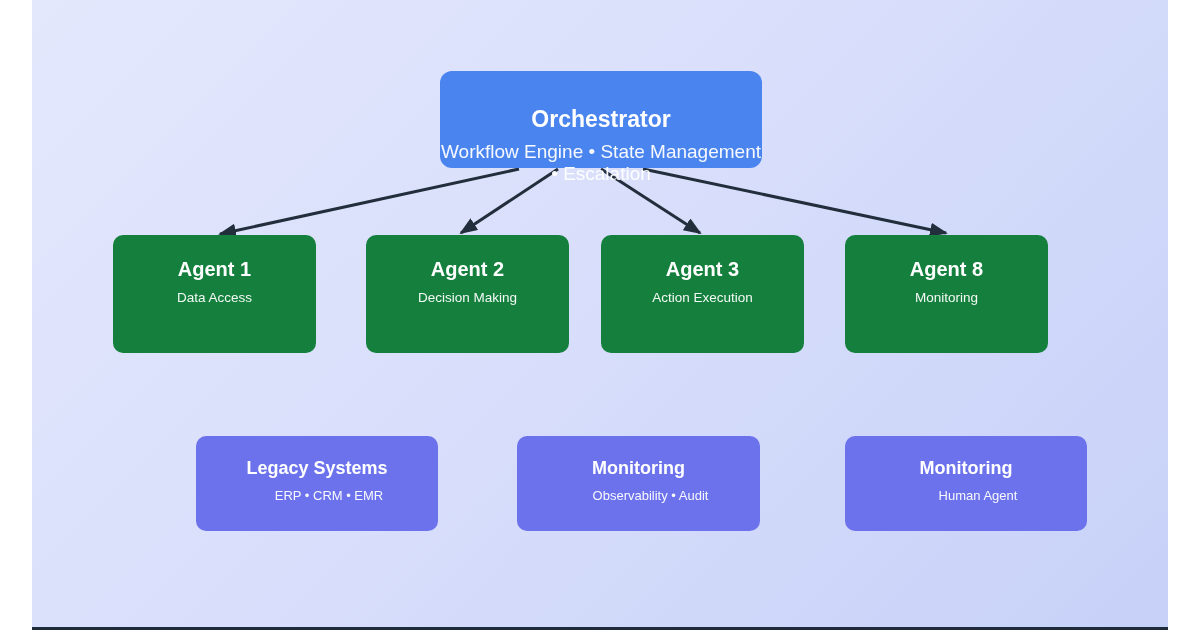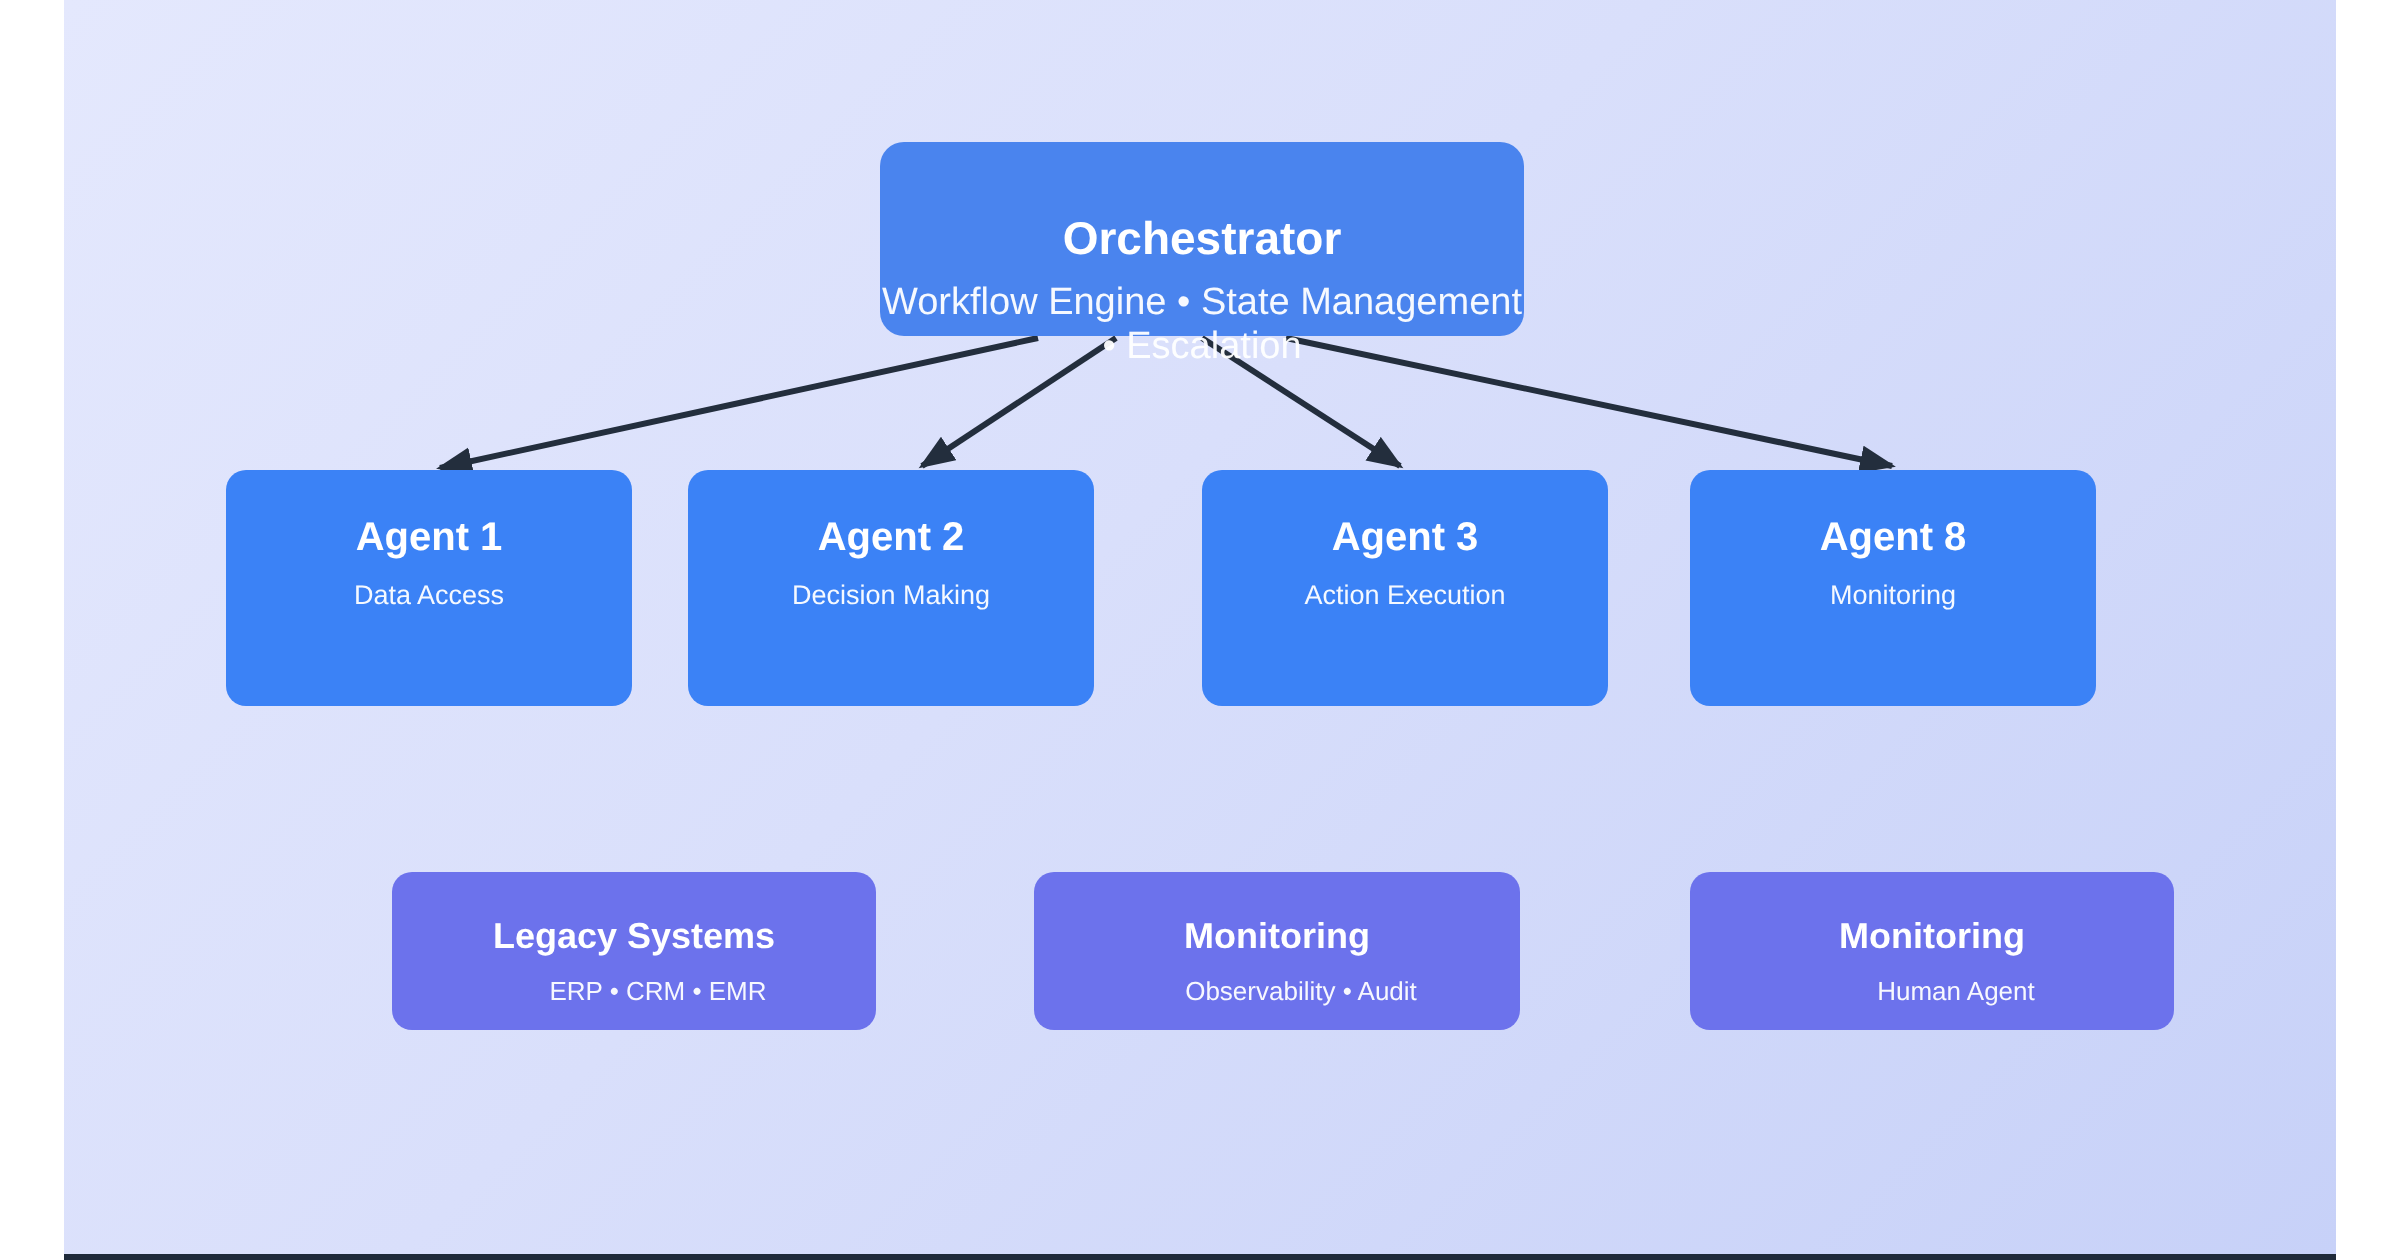--- a/index.html
+++ b/index.html
@@ -64,33 +64,33 @@
     background: #4a84ee;
     padding-top: 35px;
   }
   .node-orchestrator .title { font-size: 23px; line-height: 26px; }
   .node-orchestrator .subtitle { font-size: 19px; margin-top: 9px; }
   .node-agent {
     top: 235px;
     width: 203px;
     height: 118px;
     border-radius: 10px;
-    background: #3b82f6;
+    background: #15803d;
     padding-top: 23px;
   }
   .node-agent .title { font-size: 20px; line-height: 23px; }
   .node-agent .subtitle { font-size: 13.5px; margin-top: 9px; }
   .node-agent-1 { left: 113px; }
-  .node-agent-2 { left: 344px; }
+  .node-agent-2 { left: 366px; }
   .node-agent-3 { left: 601px; }
   .node-agent-4 { left: 845px; }
   .node-system {
     top: 436px;
     width: 242px;
-    height: 79px;
+    height: 95px;
     border-radius: 10px;
     background: #6c72ec;
     padding-top: 22px;
   }
   .node-system .title { font-size: 18px; line-height: 21px; }
   .node-system .subtitle { font-size: 13px; margin-top: 9px; padding-left: 24px; }
   .node-system-1 { left: 196px; }
   .node-system-2 { left: 517px; width: 243px; }
   .node-system-3 { left: 845px; }
 </style>

